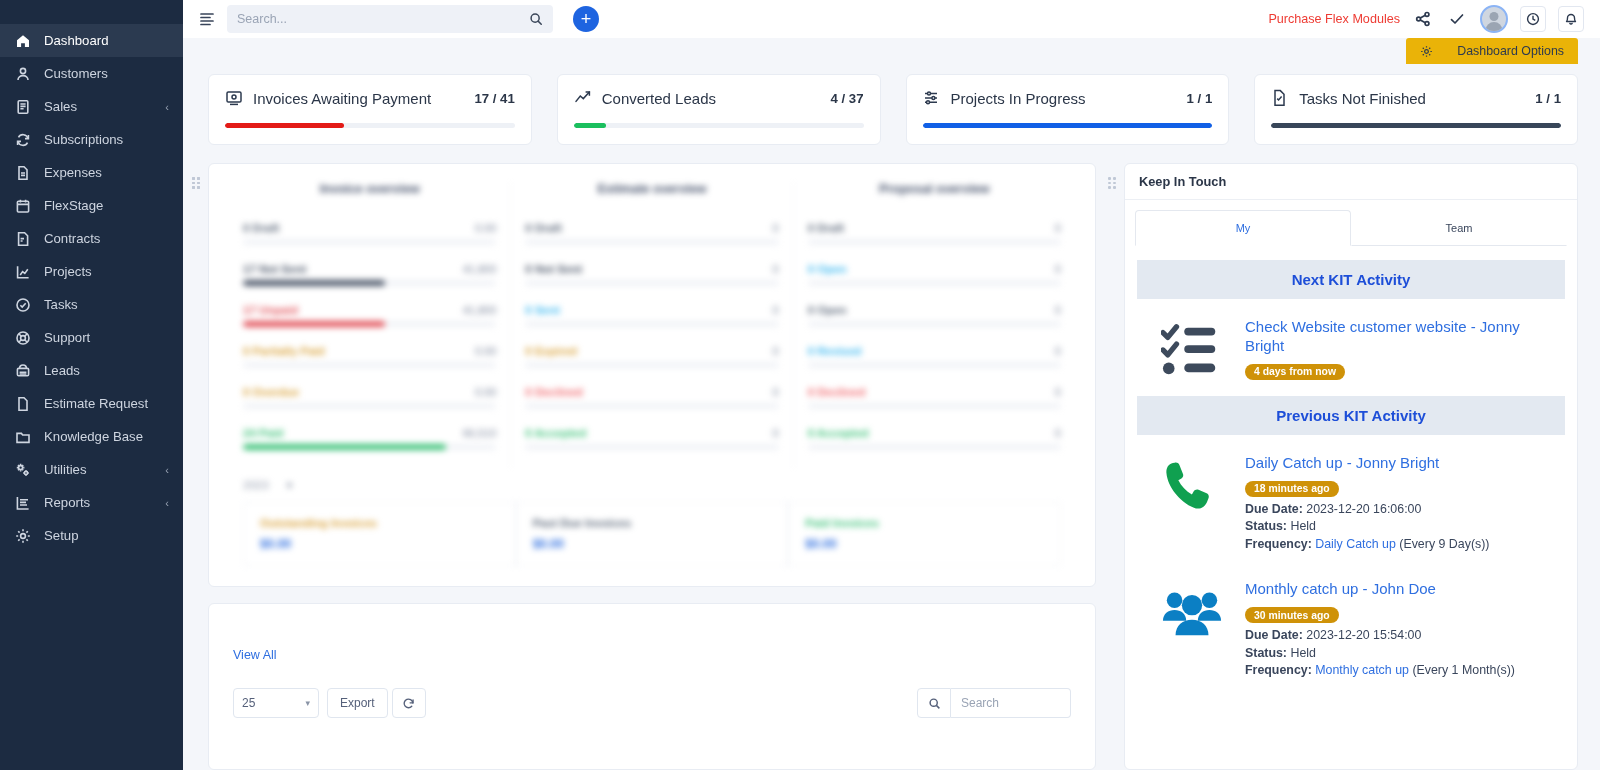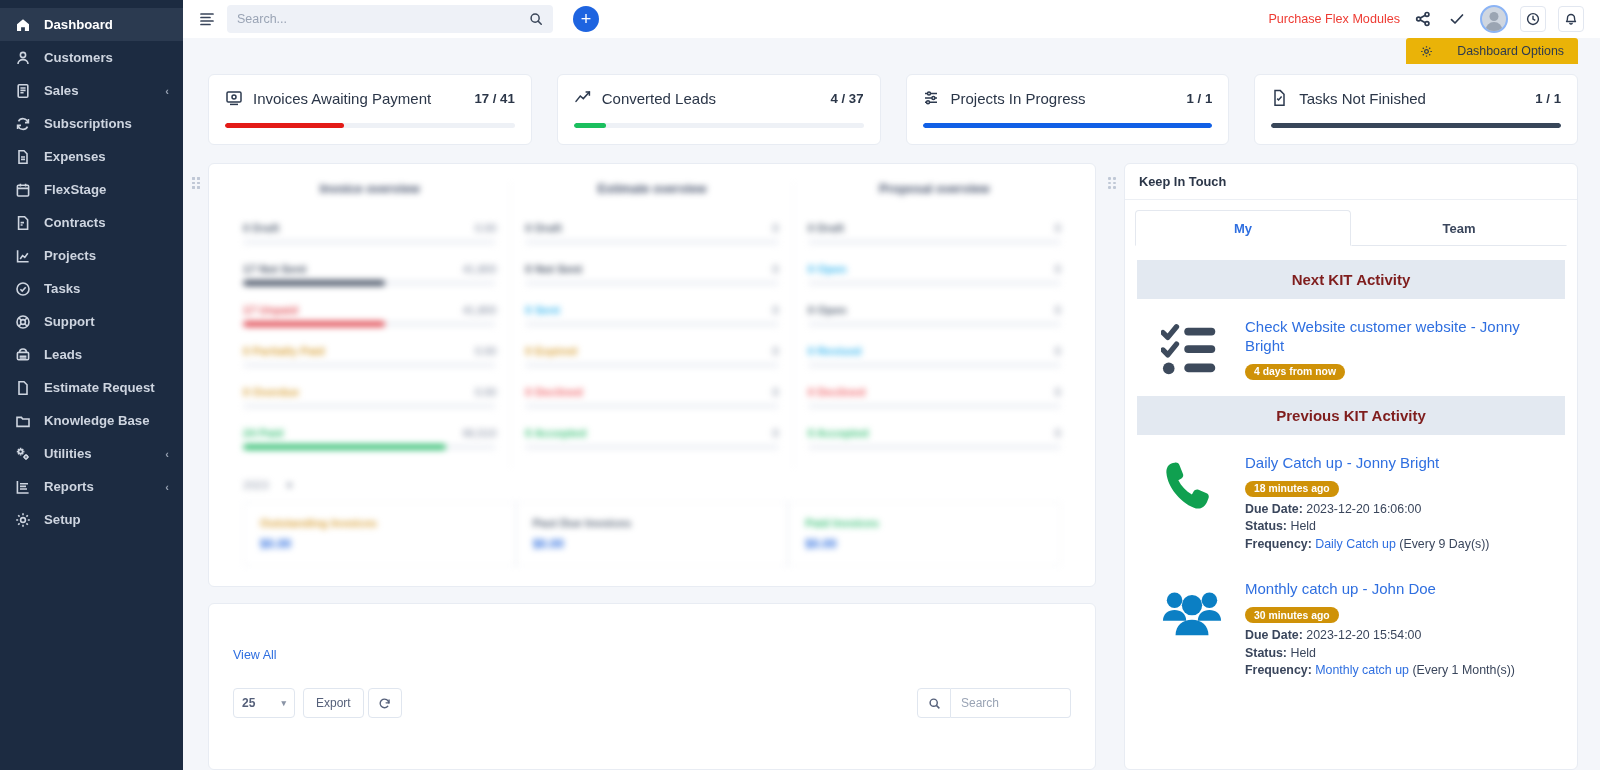--- a/index.html
+++ b/index.html
@@ -34,21 +34,21 @@
     position: absolute; left: 0; top: 12px; width: 11px; height: 12px;
     background: #5a6775;
   }
   .brand-logo .p4 {
     position: absolute; left: 11px; top: 12px; width: 11px; height: 12px;
     background: #6f7d8c; clip-path: polygon(0 0, 100% 0, 0 100%);
   }
   .brand-name {
     font-size: 21px; font-weight: bold; color: #8e99a8; letter-spacing: .4px;
   }
-  .nav { margin-top: 8px; font-weight: bold; }
+  .nav { margin-top: 24px; }
   .nav-item {
     height: 33px; display: flex; align-items: center;
     padding: 0 14px; gap: 13px; font-size: 13.2px; color: #ced5e0;
     cursor: pointer; position: relative;
   }
   .nav-item.active { background: #2b3a50; color: #ffffff; }
   .nav-ico {
     width: 17px; height: 17px; display: flex; align-items: center;
     justify-content: center; flex: 0 0 17px;
   }
@@ -151,23 +151,23 @@
   .ov-cards { display: flex; }
   .ov-card { flex: 1; border: 1px solid #f0f2f6; padding: 14px 16px; }
   .ov-card-title { font-size: 11.5px; font-weight: 600; margin-bottom: 8px; }
   .ov-card-val { font-size: 12.5px; font-weight: 700; color: #2f6fe0; }
 
   
   .lower { flex: 1; padding: 22px 24px 12px 24px; display: flex; flex-direction: column; }
   .view-all { font-size: 12.5px; color: #2f6fe0; cursor: pointer; margin-top: 22px; }
   .tbl-ctrls { display: flex; align-items: center; margin-top: 26px; }
   .sel-25 {
-    width: 62px; height: 30px; border: 1px solid #e0e6ef; border-radius: 4px;
+    width: 86px; height: 30px; border: 1px solid #e0e6ef; border-radius: 4px;
     display: flex; align-items: center; justify-content: space-between;
-    padding: 0 8px; font-size: 12px; color: #55607a; background: #fff; cursor: pointer; font-weight: bold;
+    padding: 0 8px; font-size: 12px; color: #55607a; background: #fff; cursor: pointer;
   }
   .sel-25 .cv { font-size: 9px; color: #8a94a6; }
   .btn-export {
     height: 30px; margin-left: 8px; border: 1px solid #e0e6ef; border-radius: 4px;
     display: flex; align-items: center; padding: 4px 12px; font-size: 12px; color: #55607a;
     background: #fff; cursor: pointer;
   }
   .btn-refresh {
     height: 30px; width: 34px; margin-left: 4px; border: 1px solid #e0e6ef; border-radius: 4px;
     display: flex; align-items: center; justify-content: center; color: #55607a;
@@ -190,31 +190,31 @@
 
   
   .kit { height: 100%; display: flex; flex-direction: column; overflow: hidden; }
   .kit-head {
     height: 36px; display: flex; align-items: center; padding: 0 14px;
     border-bottom: 1px solid #eceff4; font-size: 12.8px; font-weight: 700; color: #2b3648;
   }
   .kit-tabs { display: flex; padding: 10px 10px 0 10px; }
   .kit-tab {
     flex: 1; height: 36px; display: flex; align-items: center; justify-content: center;
-    font-size: 13px; color: #3a465c; cursor: pointer;
-    border: 1px solid transparent; border-bottom: 1px solid #e4e8ef; font-weight: bold;
+    font-size: 11px; color: #3a465c; cursor: pointer;
+    border: 1px solid transparent; border-bottom: 1px solid #e4e8ef;
   }
   .kit-tab.active {
     color: #2f6fe0; background: #fff; border: 1px solid #e4e8ef;
     border-bottom-color: #fff; border-radius: 4px 4px 0 0;
   }
   .kit-body { flex: 1; padding: 14px 12px 0 12px; overflow: hidden; }
   .kit-sec {
     background: #e3e9f1; text-align: center; padding: 11px 8px;
-    font-size: 15px; font-weight: 700; color: #7f1d1d; margin-bottom: 4px;
+    font-size: 15px; font-weight: 700; color: #1d4ed8; margin-bottom: 4px;
   }
   .kit-item { display: flex; gap: 14px; padding: 14px 8px 12px 16px; }
   .kit-ico { width: 78px; flex: 0 0 78px; display: flex; align-items: flex-start; justify-content: center; padding-top: 4px; }
   .kit-ico svg { width: 62px; height: 56px; }
   .kit-txt { flex: 1; min-width: 0; }
   .kit-title {
     font-size: 15px; color: #2f6fe0; line-height: 1.28; cursor: pointer; margin-bottom: 6px;
   }
   .badge {
     display: inline-block; background: #cf9208; color: #fff; font-size: 10.4px;

